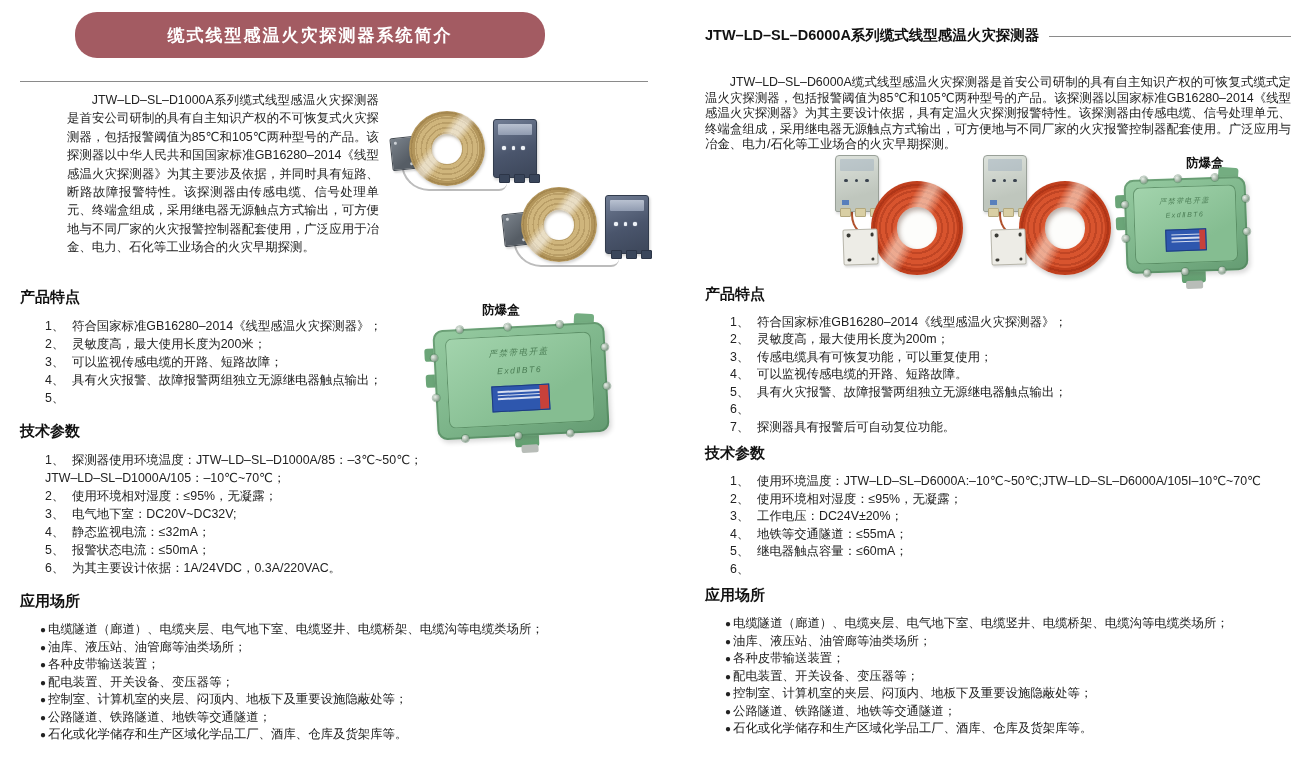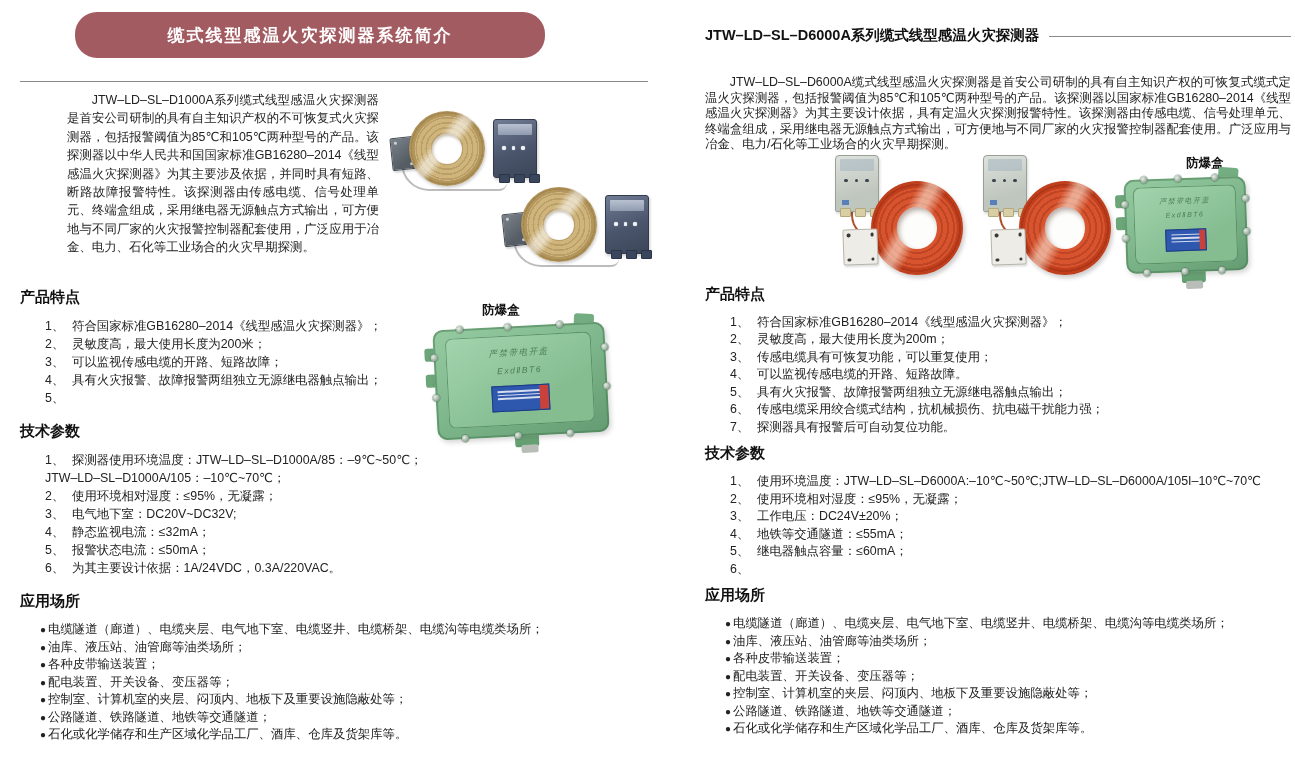--- a/index.html
+++ b/index.html
@@ -223,21 +223,21 @@
       <div class="li">
         <span class="num">5、</span>
       </div>
     </div>
 
   <h2 class="sect">技术参数</h2>
   <div class="nlist">
 
       <div class="li">
         <span class="num">1、</span>
-        <span class="txt">探测器使用环境温度：JTW–LD–SL–D1000A/85：–9℃~50℃；</span>
+        <span class="txt">探测器使用环境温度：JTW–LD–SL–D1000A/85：–3℃~50℃；</span>
       </div>
 
       <div class="li">
         <span class="num"></span>
         <span class="txt">JTW–LD–SL–D1000A/105：–10℃~70℃；</span>
       </div>
 
       <div class="li">
         <span class="num">2、</span>
         <span class="txt">使用环境相对湿度：≤95%，无凝露；</span>
@@ -448,21 +448,20 @@
         <span class="txt">可以监视传感电缆的开路、短路故障。</span>
       </div>
 
       <div class="li">
         <span class="num">5、</span>
         <span class="txt">具有火灾报警、故障报警两组独立无源继电器触点输出；</span>
       </div>
 
       <div class="li">
         <span class="num">6、</span>
-        <span class="txt">传感电缆采用绞合缆式结构，抗机械损伤、抗电磁干扰能力强；</span>
       </div>
 
       <div class="li">
         <span class="num">7、</span>
         <span class="txt">探测器具有报警后可自动复位功能。</span>
       </div>
     </div>
 
   <h2 class="sect">技术参数</h2>
   <div class="nlist">

